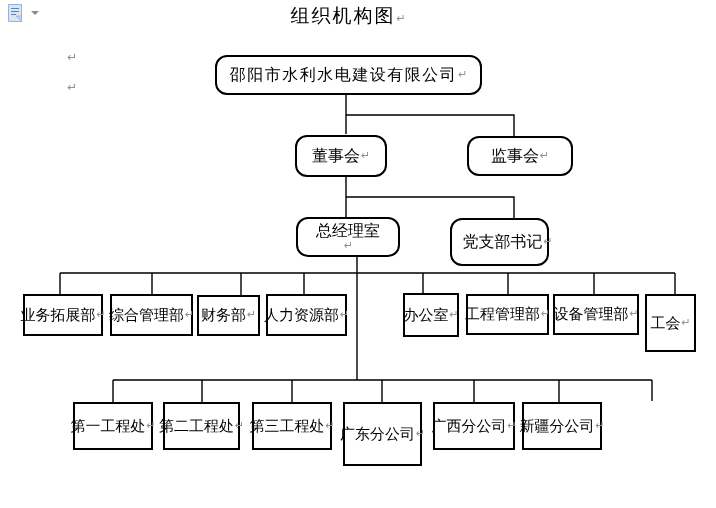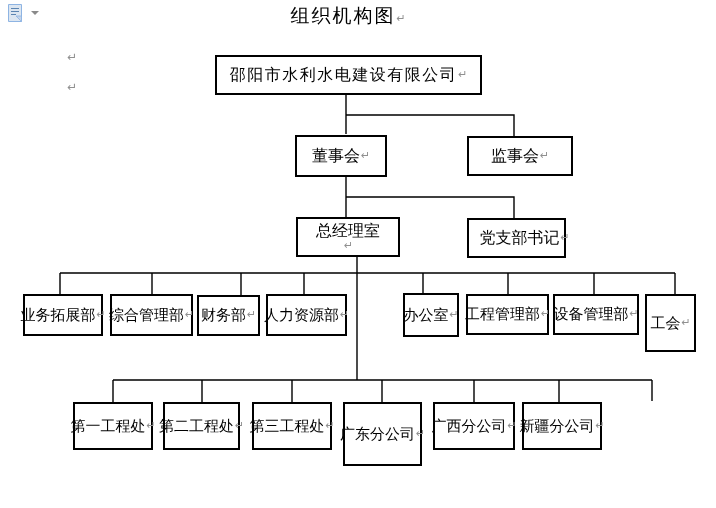--- a/index.html
+++ b/index.html
@@ -9,21 +9,21 @@
   }
   .doc-title{
     position:absolute;top:3px;left:0;width:696px;text-align:center;
     font-size:19px;letter-spacing:2px;color:#000;
   }
   .box{
     position:absolute;box-sizing:border-box;border:2px solid #000;background:#fff;
     display:flex;align-items:center;justify-content:center;
     white-space:nowrap;color:#000;font-size:15px;line-height:1.1;
   }
-  .box.lg{font-size:16px;}
+  .box.lg{font-size:16px;border-radius:12px;}
   .box.root{letter-spacing:1.5px;}
   .box.twoline{flex-direction:column;line-height:1.35;}
   .pm{color:#909090;font-size:11px;letter-spacing:0;margin-left:1px;font-family:"DejaVu Sans",sans-serif;}
   .pm.lone{position:absolute;font-size:12px;}
   #connectors{position:absolute;left:0;top:0;}
   .paste-icon{position:absolute;left:7px;top:4px;width:16px;height:18px;}
   .caret{
     position:absolute;left:31px;top:11px;width:0;height:0;
     border-left:4px solid transparent;border-right:4px solid transparent;
     border-top:4px solid #8a8a8a;
@@ -67,21 +67,21 @@
   </div>
   <div class="box lg" style="left:467px;top:136px;width:106px;height:40px;">
     <span>监事会</span>
       <span class="pm">↵</span>
   </div>
 
   <div class="box lg" style="left:296px;top:217px;width:104px;height:40px;flex-direction:column;">
     <span>总经理室</span>
       <span class="pm">↵</span>
   </div>
-  <div class="box lg" style="left:467px;top:218px;width:99px;height:40px;padding-left:16px;">
+  <div class="box lg" style="left:450px;top:218px;width:99px;height:48px;padding-left:16px;">
     <span>党支部书记</span>
       <span class="pm">↵</span>
   </div>
 
   <div class="box" style="left:23px;top:294px;width:80px;height:42px;">
     <span>业务拓展部</span>
       <span class="pm">↵</span>
   </div>
   <div class="box" style="left:110px;top:294px;width:83px;height:42px;">
     <span>综合管理部</span>

